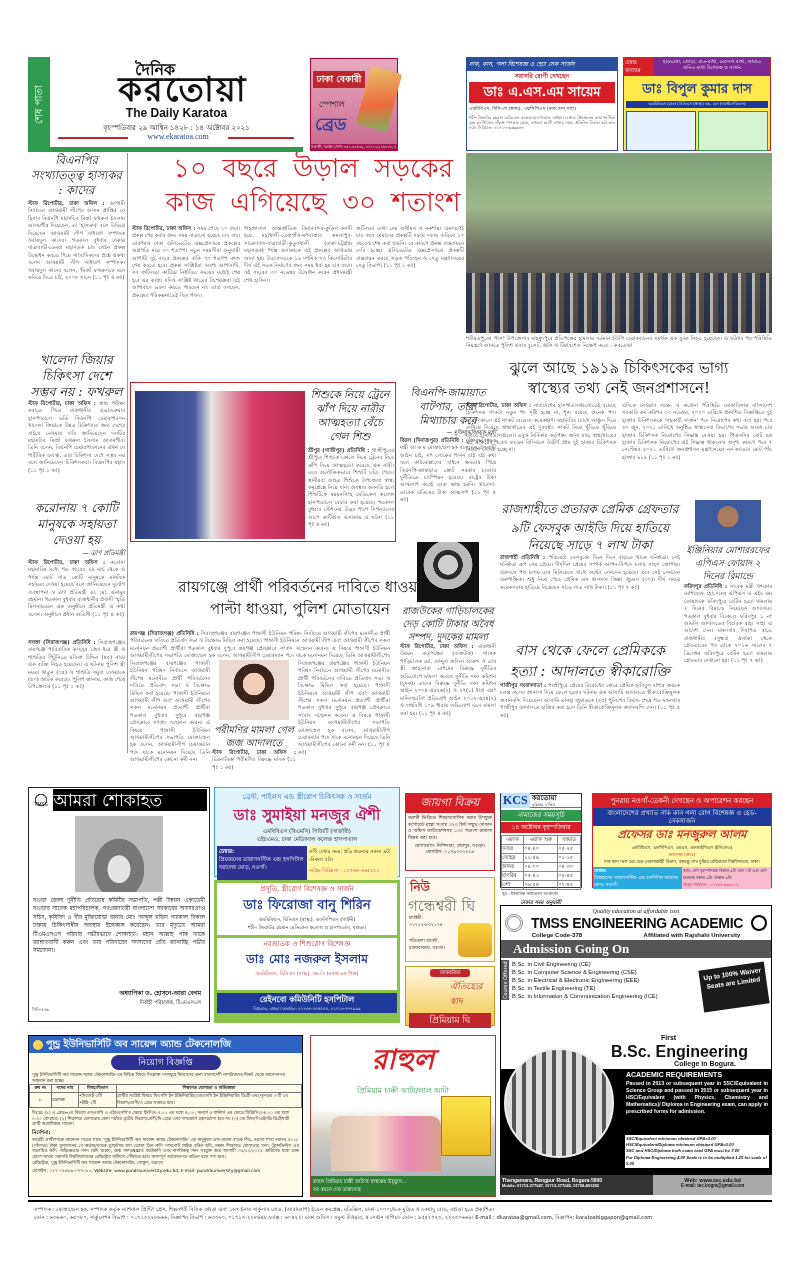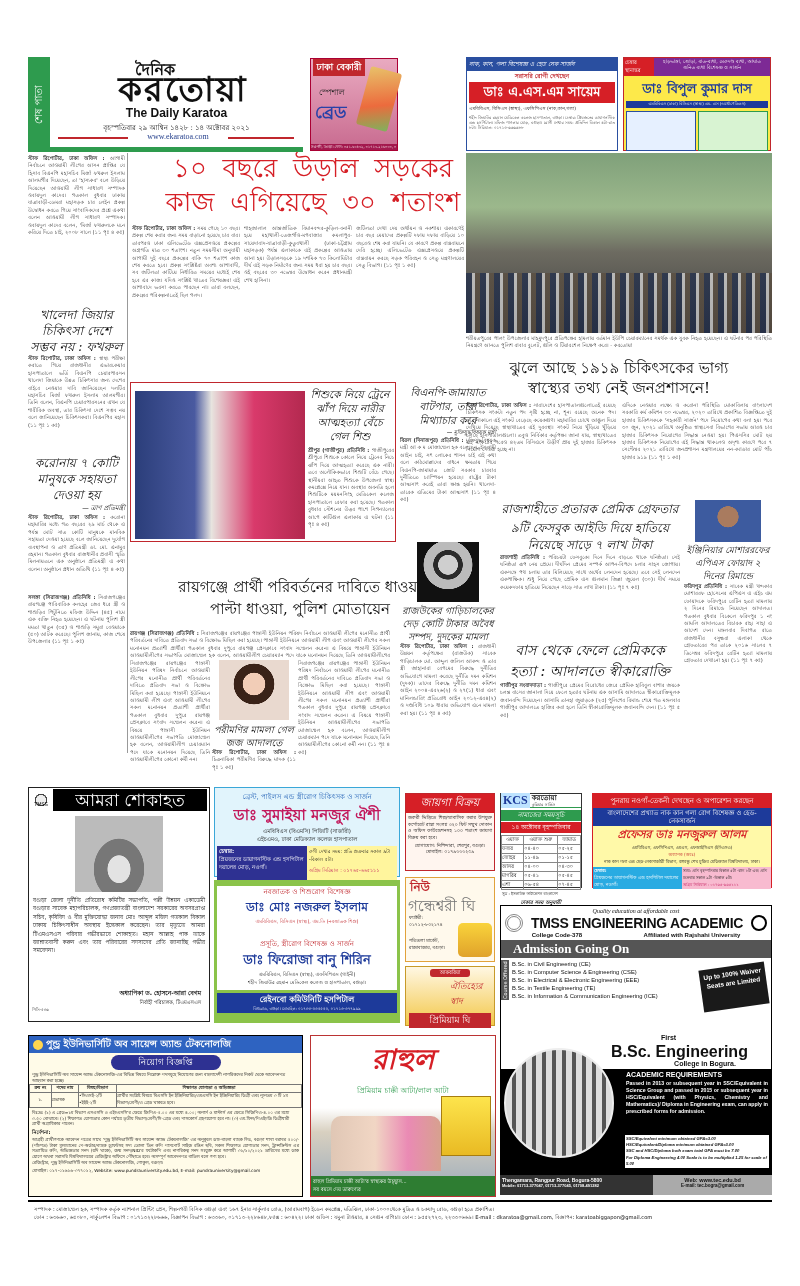--- a/index.html
+++ b/index.html
@@ -23,21 +23,21 @@
   <div style="position:absolute;left:85px;top:0;font-size:16px;font-weight:bold;">দৈনিক</div>
   <div style="position:absolute;left:18px;top:14px;width:230px;text-align:center;font-size:34px;font-weight:900;letter-spacing:2px;line-height:36px;">করতোয়া</div>
   <div style="position:absolute;left:0;top:49px;width:253px;text-align:center;font-family:'Liberation Sans',sans-serif;font-weight:bold;font-size:12px;">The Daily Karatoa</div>
   <div style="position:absolute;left:0;top:65px;width:253px;text-align:center;font-size:7px;">বৃহস্পতিবার ২৯ আশ্বিন ১৪২৮ : ১৪ অক্টোবর ২০২১</div>
   <div class="abs" style="left:8px;top:80px;width:236px;height:2px;background:#c0272d;"></div>
   <div style="position:absolute;left:78px;top:75px;width:100px;background:#fff;text-align:center;font-family:'Liberation Serif',serif;font-size:8px;color:#233e8b;">www.ekaratoa.com</div>
   <div class="abs" style="left:0;top:90px;width:253px;height:5px;background:#2e9b4e;"></div>
 </div>
 
 <div class="abs" style="left:310px;top:58px;width:88px;height:93px;background:linear-gradient(180deg,#e9aac0,#c86a8f);border:1px solid #a03;">
-  <div style="margin-left:2px;background:#c0272d;color:#fff;font-size:9px;font-weight:bold;width:52px;text-align:center;padding:1px;">ঢাকা বেকারী</div>
+  <div style="margin-top:12px;margin-left:2px;background:#c0272d;color:#fff;font-size:9px;font-weight:bold;width:52px;text-align:center;padding:1px;">ঢাকা বেকারী</div>
   <div style="margin-top:10px;margin-left:8px;font-size:8px;color:#222;">স্পেশাল</div>
   <div style="margin-left:4px;font-size:17px;font-weight:900;color:#2841a8;">ব্রেড</div>
   <div class="abs" style="left:52px;top:10px;width:32px;height:60px;background:linear-gradient(160deg,#e8c26a,#ec6b3d 60%,#7db35d);transform:rotate(15deg);border-radius:3px;"></div>
   <div style="position:absolute;bottom:0;left:0;right:0;background:#a3194e;color:#fff;font-size:3.5px;line-height:6px;white-space:nowrap;overflow:hidden;">সপ্তপদী, বগুড়া। ফোন: ০৫১-৬৩৪৩২, ০১৭১৩-২১৬০৩০, ০১৭১২-২৩৫২৫৫</div>
 </div>
 
 <div class="abs" style="left:466px;top:57px;width:152px;height:94px;background:#fff;border:1px solid #2a4fa0;">
   <div style="background:#2a4fa0;color:#fff;font-size:6px;padding:1px 2px;font-style:italic;">নাক, কান, গলা বিশেষজ্ঞ ও হেড নেক সার্জন</div>
   <div style="text-align:center;color:#c0272d;font-size:6px;font-weight:bold;">সরাসরি রোগী দেখছেন</div>
   <div style="background:#d61f26;color:#fff;text-align:center;font-size:13px;font-weight:900;margin:0 2px;">ডাঃ এ.এস.এম সায়েম</div>
@@ -52,20 +52,21 @@
   </div>
   <div style="text-align:center;color:#1d3a9a;font-size:13px;font-weight:900;margin-top:3px;">ডাঃ বিপুল কুমার দাস</div>
   <div style="background:#1d3a9a;color:#fff;font-size:4px;text-align:center;margin:1px 2px;">এমবিবিএস (ঢাকা) বিসিএস (স্বাস্থ্য) এম. এস (অর্থোপেডিকস)</div>
   <div style="display:flex;margin:3px 2px;gap:2px;height:40px;">
     <div style="flex:1;background:#e6f0ff;border:1px solid #2a4fa0;"></div>
     <div style="flex:1;background:#d8f3d2;border:1px solid #2e9b4e;"></div>
   </div>
 </div>
 
 <div class="abs" style="left:28px;top:153px;width:97px;">
+  <div class="hl" style="font-size:11.5px;line-height:15px;">বিএনপির সংখ্যাতত্ত্ব হাস্যকর : কাদের</div>
   <div class="body-txt" style="height:150px;margin-top:2px;">
     <b>স্টাফ রিপোর্টার, ঢাকা অফিস :</b>
     <span>আগামী নির্বাচনে আওয়ামী লীগের আসন প্রাপ্তির যে হিসাব বিএনপি মহাসচিব মির্জা ফখরুল ইসলাম আলমগীর দিয়েছেন, তা 'হাস্যকর' বলে উড়িয়ে দিয়েছেন আওয়ামী লীগ সাধারণ সম্পাদক ওবায়দুল কাদের। গতকাল বুধবার ঢাকায় যাত্রাবাড়ী-ডেমরা মহাসড়ক চার লেইন প্রকল্প উদ্বোধন করতে গিয়ে সাংবাদিকদের প্রশ্নে একথা বলেন আওয়ামী লীগ সাধারণ সম্পাদক। ওবায়দুল কাদের বলেন, 'মির্জা ফখরুলকে মনে করিয়ে দিতে চাই, ২০০৮ সালে</span>
     <span>(১১ পৃঃ ৪ কঃ)</span>
   </div>
   <div class="hl" style="font-size:12.5px;line-height:16px;margin-top:2px;">খালেদা জিয়ার চিকিৎসা দেশে সম্ভব নয় : ফখরুল</div>
   <div class="body-txt" style="height:98px;">
     <b>স্টাফ রিপোর্টার, ঢাকা অফিস :</b>
     <span>স্বাস্থ্য পরীক্ষা করাতে গিয়ে রাজধানীর এভারকেয়ার হাসপাতালে ভর্তি বিএনপি চেয়ারপারসন খালেদা জিয়াকে উন্নত চিকিৎসার জন্য দেশের বাইরে নেওয়ার দাবি জানিয়েছেন দলটির মহাসচিব মির্জা ফখরুল ইসলাম আলমগীর। তিনি বলেন, বিএনপি চেয়ারপারসনের এখন যে শারীরিক অবস্থা, তার চিকিৎসা দেশে সম্ভব নয় বলে জানিয়েছেন চিকিৎসকরা। বিএনপির মহাস</span>
     <span>(১১ পৃঃ ১ কঃ)</span>
@@ -206,21 +207,21 @@
   <div class="body-txt" style="height:135px;">
     <b>ফরিদপুর প্রতিনিধি :</b>
     <span>সাবেক মন্ত্রী খন্দকার মোশাররফ হোসেনের এপিএস এ এইচ এম ফোয়াদকে ফরিদপুরে রেটিন হত্যা মামলায় ২ দিনের রিমান্ডে নিয়েছেন আদালত। গতকাল বুধবার বিকেলে ফরিদপুর ১ নং আমলি আদালতের বিচারক রাহ্য সাহা এ আদেশ দেন। মঙ্গলবার দিবাগত রাতে রাজধানীর বসুন্ধরা এলাকা থেকে গ্রেফতারের পর তাকে ২০১৬ সালের ৭ ডিসেম্বর ফরিদপুরে রেটিন হত্যা মামলায় গ্রেফতার দেখানো হয়।</span>
     <span>(১১ পৃঃ ৭ কঃ)</span>
   </div>
 </div>
 
 <div class="abs" style="left:28px;top:787px;width:182px;height:235px;border:1px solid #222;background:#fff;">
   <div style="display:flex;align-items:center;height:24px;">
     <div style="width:24px;height:22px;font-size:5px;text-align:center;line-height:30px;border-radius:50%;background:radial-gradient(circle,#eee 30%,#444 32% 38%,#fff 40%);"><span>TMSS</span></div>
-    <div style="flex:1;background:#000;color:#fff;font-size:17px;text-align:center;height:22px;line-height:22px;margin-right:2px;">আমরা শোকাহত</div>
+    <div style="flex:1;background:#000;color:#fff;font-size:17px;text-align:left;height:22px;line-height:22px;margin-right:2px;">আমরা শোকাহত</div>
   </div>
   <div class="gray-photo" style="width:88px;height:76px;margin:4px auto;background:radial-gradient(ellipse at 50% 70%,#e3e3e3 0 18%,#777 19% 40%,#bbb 41%);"></div>
   <div style="font-size:5.6px;line-height:8.4px;text-align:justify;padding:0 4px;height:86px;overflow:hidden;">বগুড়া জেলা দুর্নীতি প্রতিরোধ কমিটির সভাপতি, পল্লী উন্নয়ন একাডেমী বগুড়ার সাবেক মহাপরিচালক, গণপ্রজাতন্ত্রী বাংলাদেশ সরকারের অবসরপ্রাপ্ত সচিব, কৃষিবিদ ও বীর মুক্তিযোদ্ধা জনাব মোঃ আব্দুল মজিদ গতকাল বিকাল ঢাকায় চিকিৎসাধীন অবস্থায় ইন্তেকাল করেছেন। তার মৃত্যুতে আমরা টিএমএসএস পরিবার গভীরভাবে শোকাহত। মহান আল্লাহ পাক তাকে জান্নাতবাসী করুন এবং তার পরিবারের সদস্যদের প্রতি জানাচ্ছি গভীর সমবেদনা।</div>
   <div style="text-align:right;font-size:6px;font-weight:bold;padding-right:8px;margin-top:6px;">অধ্যাপিকা ড. হোসনে-আরা বেগম</div>
   <div style="text-align:right;font-size:5px;padding-right:8px;">নির্বাহী পরিচালক, টিএমএসএস</div>
   <div style="font-size:4px;padding-left:3px;">পিসি-৫৩৬</div>
 </div>
 
 <div class="abs" style="left:214px;top:787px;width:186px;height:90px;background:#e1f4fc;border:1px solid #3aa7d8;">
   <div style="color:#1f5fb5;font-size:7px;text-align:center;margin-top:3px;">ব্রেস্ট, পাইলস এন্ড স্ত্রীরোগ চিকিৎসক ও সার্জন</div>
@@ -233,30 +234,30 @@
       <div>প্রিয়জনের ডায়াগনস্টিক এন্ড হসপিটাল দয়ালের মোড়, নওগাঁ।</div>
     </div>
     <div style="flex:1;background:#fff59d;padding:2px;font-size:4.8px;">
       <div>রুগী দেখার সময়: প্রতি শুক্রবার সকাল ৯টা -বিকাল ৫টা।</div>
       <div style="color:#c2185b;margin-top:3px;">অগ্রিম সিরিয়াল : ০১৭৬৫-৬৬৫১১১</div>
     </div>
   </div>
 </div>
 
 <div class="abs" style="left:214px;top:880px;width:186px;height:143px;background:#8bc34a;padding:3px;">
-  <div style="background:#fff;height:52px;margin-top:3px;text-align:center;">
-    <div style="color:#c0272d;font-size:7px;">নবজাতক ও শিশুরোগ বিশেষজ্ঞ</div>
-    <div style="color:#1d3a9a;font-size:12px;font-weight:900;">ডাঃ মোঃ নজরুল ইসলাম</div>
-    <div style="font-size:4.8px;color:#c0272d;">এমবিবিএস, বিসিএস (স্বাস্থ্য), এম.ডি (নবজাতক শিশু)</div>
-  </div>
   <div style="background:#fff;height:52px;text-align:center;">
     <div style="color:#c0272d;font-size:7px;">প্রসূতি, স্ত্রীরোগ বিশেষজ্ঞ ও সার্জন</div>
     <div style="color:#1d3a9a;font-size:13px;font-weight:900;">ডাঃ ফিরোজা বানু শিরিন</div>
     <div style="font-size:4.8px;">এমবিবিএস, বিসিএস (স্বাস্থ্য), এফসিপিএস (গাইনী)</div>
     <div style="font-size:4.8px;">শহীদ জিয়াউর রহমান মেডিকেল কলেজ ও হাসপাতাল, বগুড়া।</div>
+  </div>
+  <div style="background:#fff;height:52px;margin-top:3px;text-align:center;">
+    <div style="color:#c0272d;font-size:7px;">নবজাতক ও শিশুরোগ বিশেষজ্ঞ</div>
+    <div style="color:#1d3a9a;font-size:12px;font-weight:900;">ডাঃ মোঃ নজরুল ইসলাম</div>
+    <div style="font-size:4.8px;color:#c0272d;">এমবিবিএস, বিসিএস (স্বাস্থ্য), এম.ডি (নবজাতক শিশু)</div>
   </div>
   <div style="background:#1d3a9a;color:#fff;font-size:8px;text-align:center;margin-top:3px;font-weight:bold;">রেইনবো কমিউনিটি হসপিটাল</div>
   <div style="background:#1d3a9a;color:#fff;font-size:4px;text-align:center;">বিশ্বরোড, বগুড়া। মোবাইল: ০১৭৩৩-৫৩৫৫৫৫, ০১৭১৩-৩৭৭৯৯৯</div>
 </div>
 
 <div class="abs" style="left:405px;top:793px;width:90px;height:78px;border:1.5px solid #c0272d;background:#fff5ef;">
   <div style="background:#d61f26;color:#fff;text-align:center;font-size:11px;font-style:italic;font-family:'DejaVu Serif',serif;">জায়গা বিক্রয়</div>
   <div style="font-size:4.6px;line-height:6.6px;padding:2px;text-align:justify;">জরুরী ভিত্তিতে শিল্প/আবাসিক করার উপযুক্ত কর্পোরেট রাস্তা সংলগ্ন ৩২০ ফিট সম্মুখ দোকান ও অফিস ফাউন্ডেশনসহ ১০০ শতাংশ জায়গা বিক্রয় করা হবে।</div>
   <div style="font-size:4.6px;line-height:6px;padding:0 2px;text-align:center;">যোগাযোগ: নিশিন্দারা, শেরপুর, বগুড়া। মোবাইল: ০১৭৯৩৩৩২৫৯</div>
 </div>

